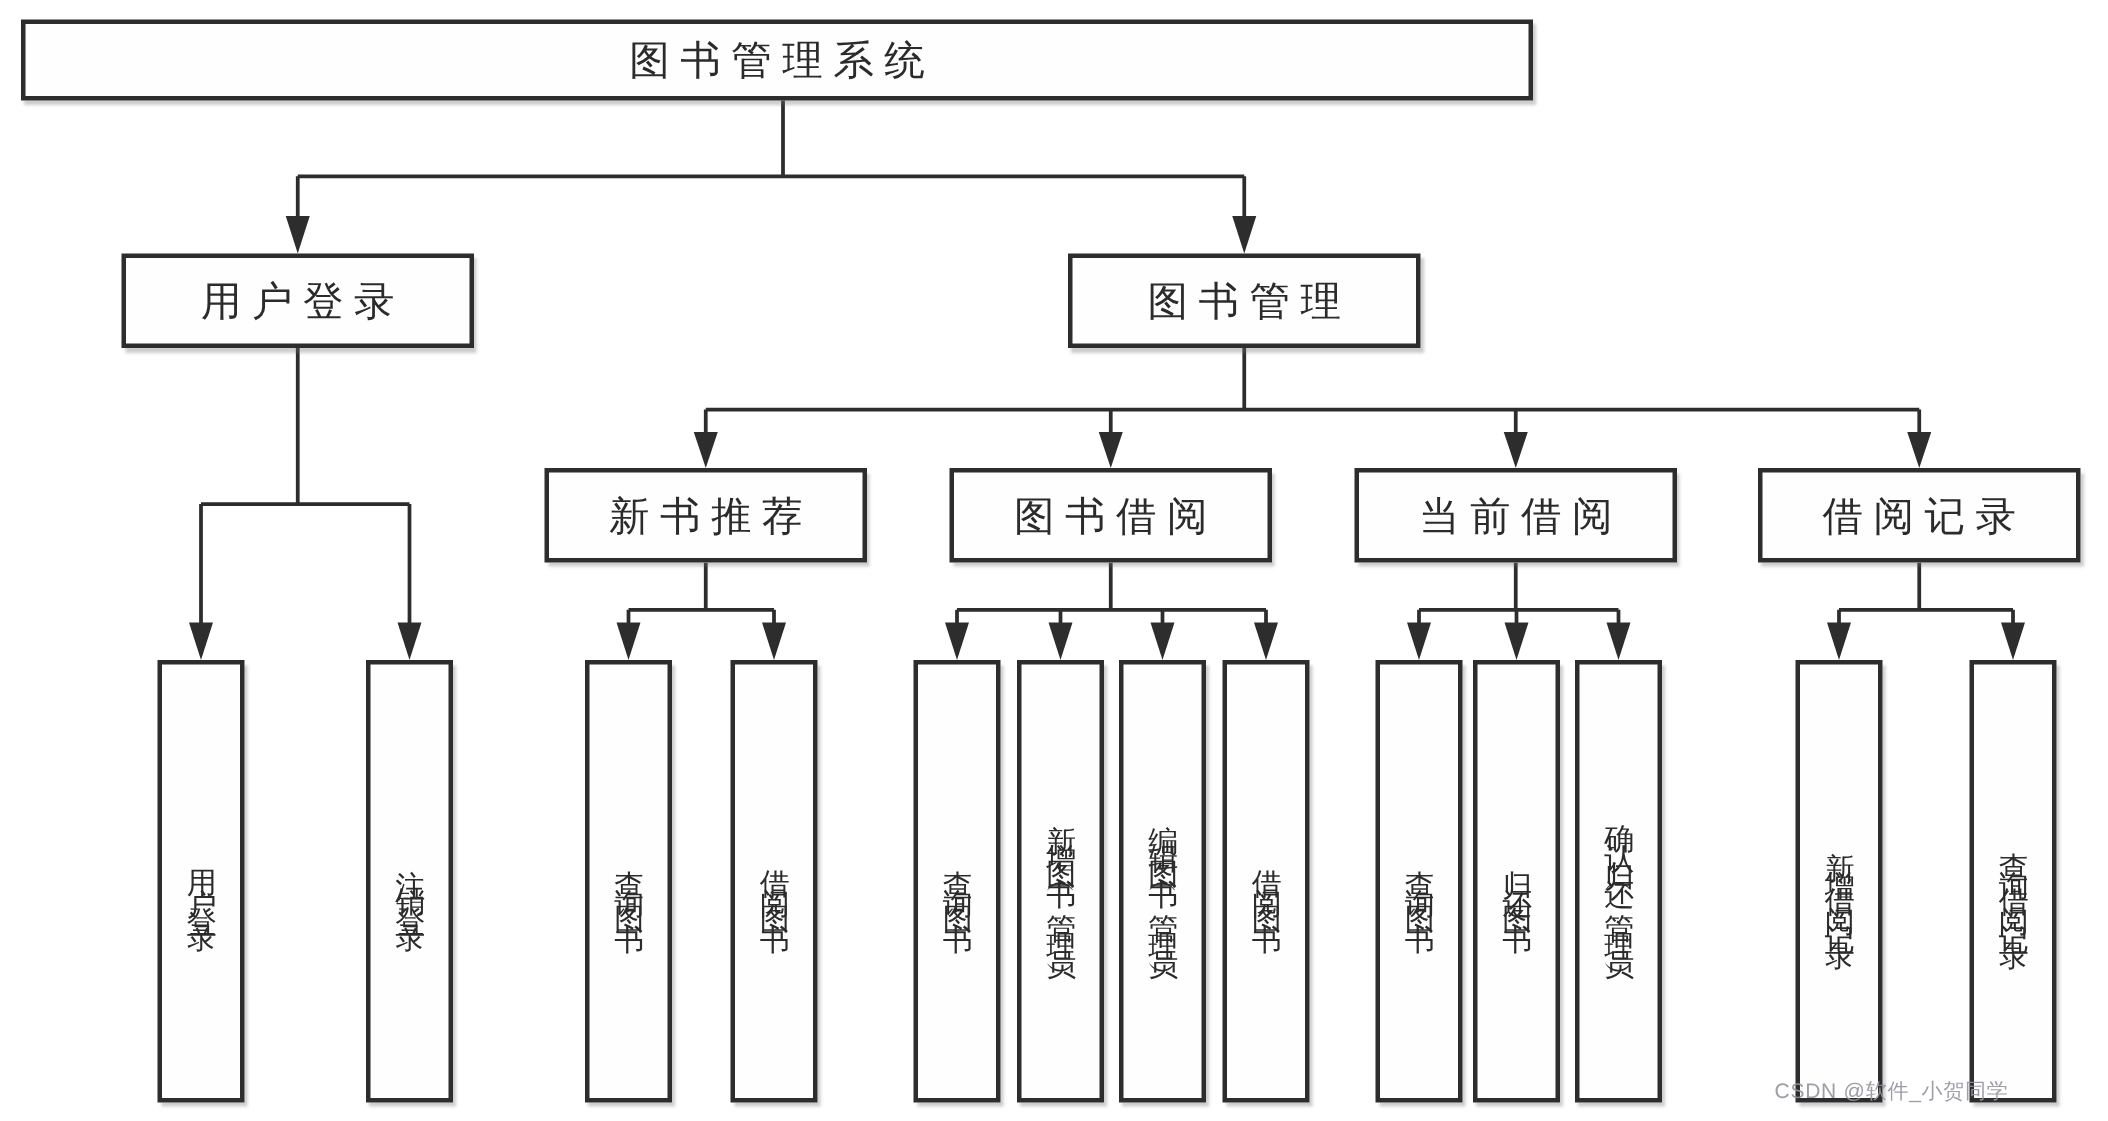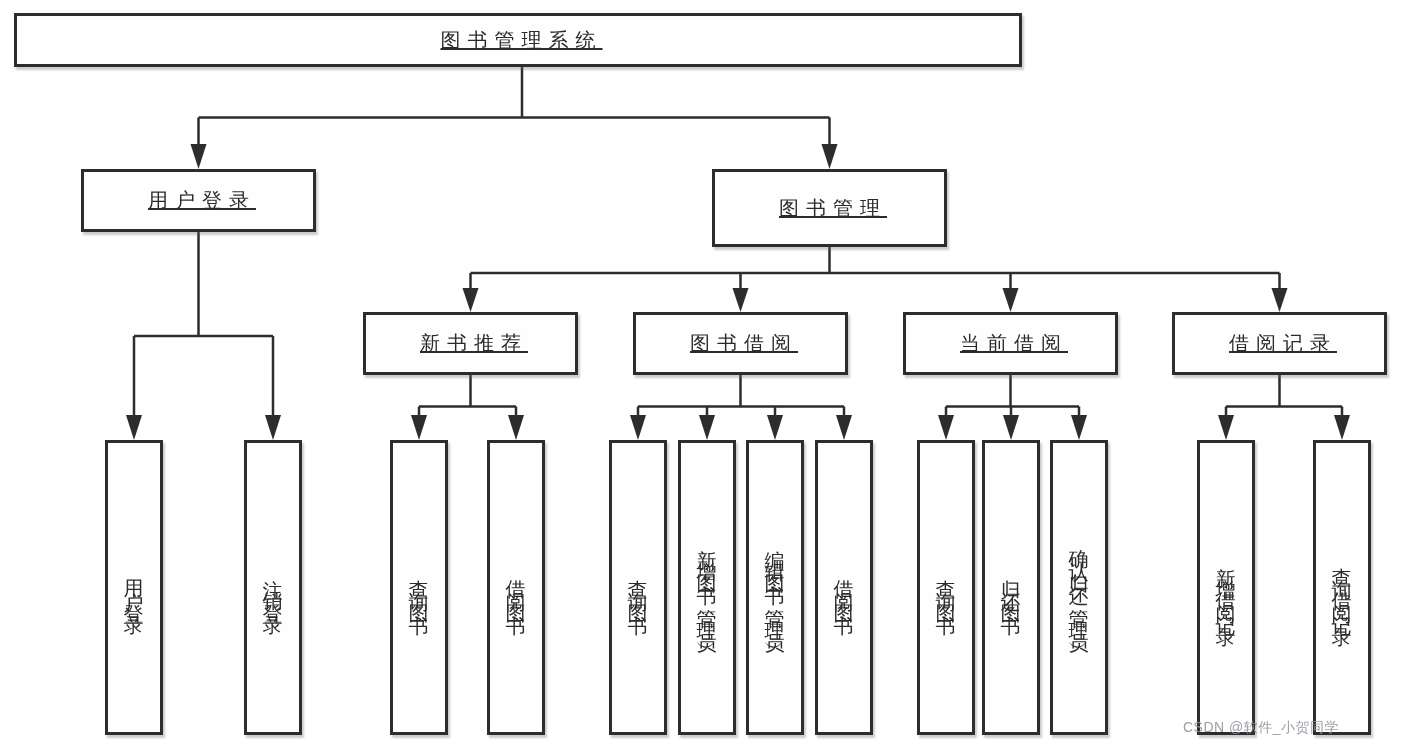--- a/index.html
+++ b/index.html
@@ -18,29 +18,28 @@
     background: #fefefe;
     border: 3px solid #2d2d2d;
     color: #2b2b2b;
     display: flex;
     align-items: center;
     justify-content: center;
     box-shadow: 2px 3px 2px rgba(110,110,110,0.35);
     z-index: 2;
   }
   .h-node {
-    font-size: 20px;
+    font-size: 27px;
     letter-spacing: 7px;
     text-indent: 7px;
     white-space: nowrap;
-    text-decoration: underline;
   }
   .root-node   { left: 14px;   top: 13px;  width: 1008px; height: 54px; }
   .lv2-login   { left: 81px;   top: 169px; width: 235px;  height: 63px; }
-  .lv2-mgmt    { left: 712px;  top: 169px; width: 235px;  height: 78px; }
+  .lv2-mgmt    { left: 712px;  top: 169px; width: 235px;  height: 63px; }
   .lv3-newrec  { left: 363px;  top: 312px; width: 215px;  height: 63px; }
   .lv3-borrow  { left: 633px;  top: 312px; width: 215px;  height: 63px; }
   .lv3-current { left: 903px;  top: 312px; width: 215px;  height: 63px; }
   .lv3-records { left: 1172px; top: 312px; width: 215px;  height: 63px; }
   .v-node {
     top: 440px;
     width: 58px;
     height: 295px;
     writing-mode: vertical-rl;
     text-orientation: mixed;

